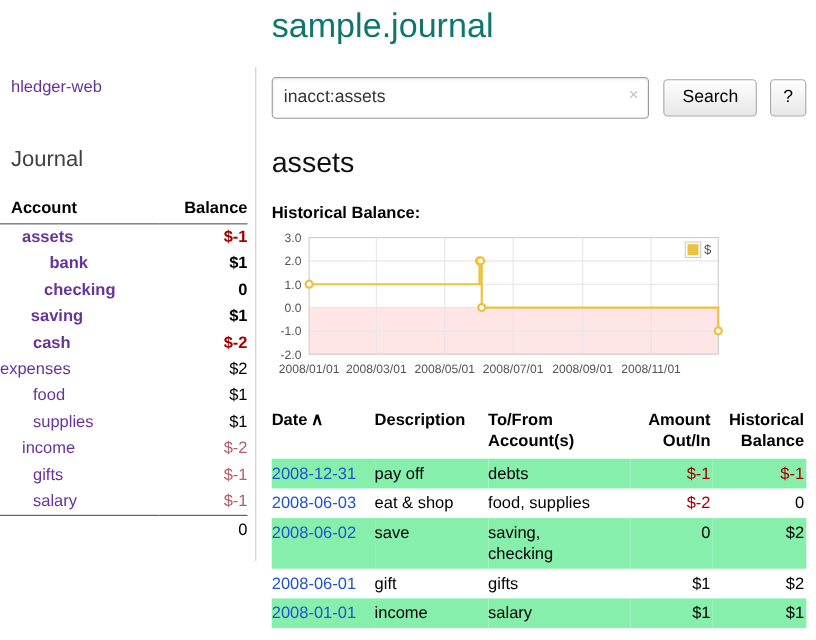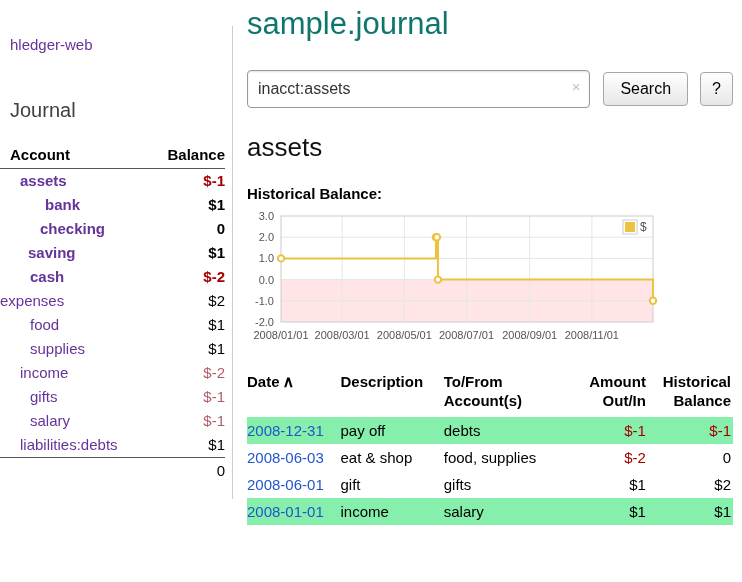--- a/index.html
+++ b/index.html
@@ -118,24 +118,20 @@
             <td style="padding-left: 20px;"><a href="#" class="acct-link style-link">income</a></td>
             <td class="bal style-negative-muted">$-2</td>
           </tr>
           <tr>
             <td style="padding-left: 30px;"><a href="#" class="acct-link style-link">gifts</a></td>
             <td class="bal style-negative-muted">$-1</td>
           </tr>
           <tr>
             <td style="padding-left: 30px;"><a href="#" class="acct-link style-link">salary</a></td>
             <td class="bal style-negative-muted">$-1</td>
-          </tr>
-          <tr>
-            <td style="padding-left: 20px;"><a href="#" class="acct-link style-link">liabilities:debts</a></td>
-            <td class="bal style-normal">$1</td>
           </tr>
         </tbody>
       <tfoot>
         <tr>
           <td colspan="2">0</td>
         </tr>
       </tfoot>
     </table>
   </aside>
 
@@ -219,20 +215,28 @@
             <td class="r neg">$-1</td>
             <td class="r neg">$-1</td>
           </tr>
           <tr>
             <td><a href="#" class="date-link">2008-06-03</a></td>
             <td>eat &amp; shop</td>
             <td class="acct-cell">food, supplies</td>
             <td class="r neg">$-2</td>
             <td class="r">0</td>
           </tr>
+          <tr class="hl">
+            <td><a href="#" class="date-link">2008-06-02</a></td>
+            <td>save</td>
+            <td class="acct-cell">saving,
+checking</td>
+            <td class="r">0</td>
+            <td class="r">$2</td>
+          </tr>
           <tr>
             <td><a href="#" class="date-link">2008-06-01</a></td>
             <td>gift</td>
             <td class="acct-cell">gifts</td>
             <td class="r">$1</td>
             <td class="r">$2</td>
           </tr>
           <tr class="hl">
             <td><a href="#" class="date-link">2008-01-01</a></td>
             <td>income</td>

